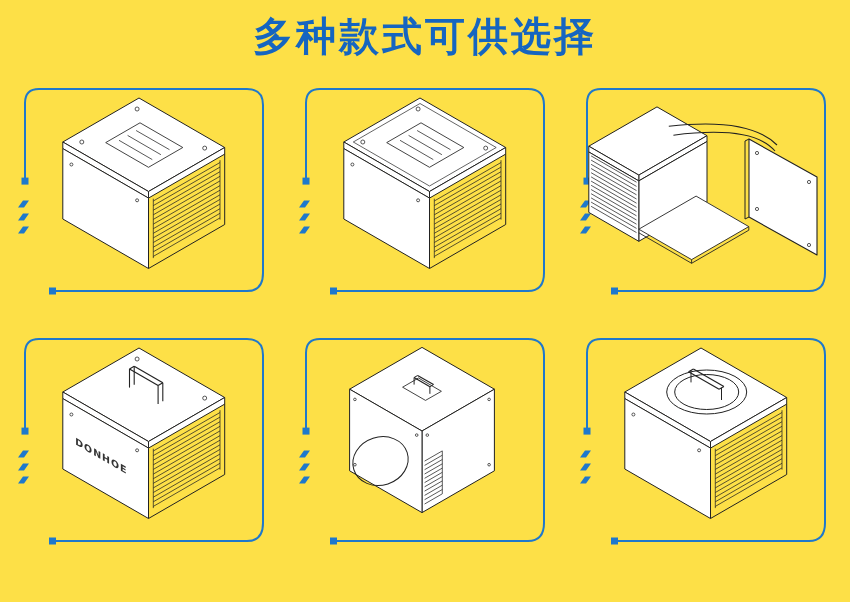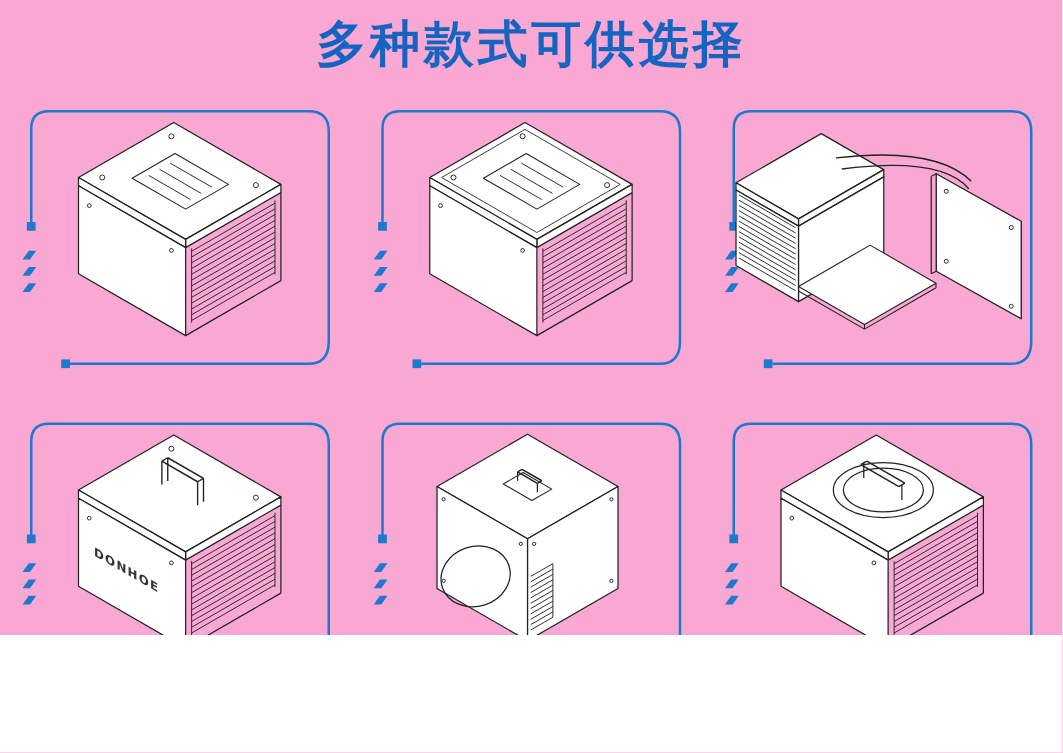--- a/index.html
+++ b/index.html
@@ -1,18 +1,18 @@
 <!DOCTYPE html>
 <html><head>
 <meta charset="utf-8">
 <style>
   *{margin:0;padding:0;box-sizing:border-box}
   html,body{background:#ffffff}
   body{font-family:"Liberation Sans","DejaVu Sans",sans-serif}
-  .page{width:850px;height:508px;background:#f9a8d4;overflow:hidden;position:relative;margin:0 auto}
+  .page{width:850px;height:602px;background:#fde047;overflow:hidden;position:relative;margin:0 auto}
   h1.title{text-align:center;font-size:40px;font-weight:bold;letter-spacing:3px;margin-top:12px;line-height:1.2}
   .panels{display:grid;grid-template-columns:repeat(3,268px);justify-content:space-between;row-gap:22px;padding:0 10px;margin-top:16px}
   .panel{position:relative;width:268px;height:228px}
   .panel .frame{position:absolute;left:0;top:0}
   .panel .art{position:absolute;left:9px;top:11px}
 </style>
 </head>
 <body>
 
 <div class="page">

